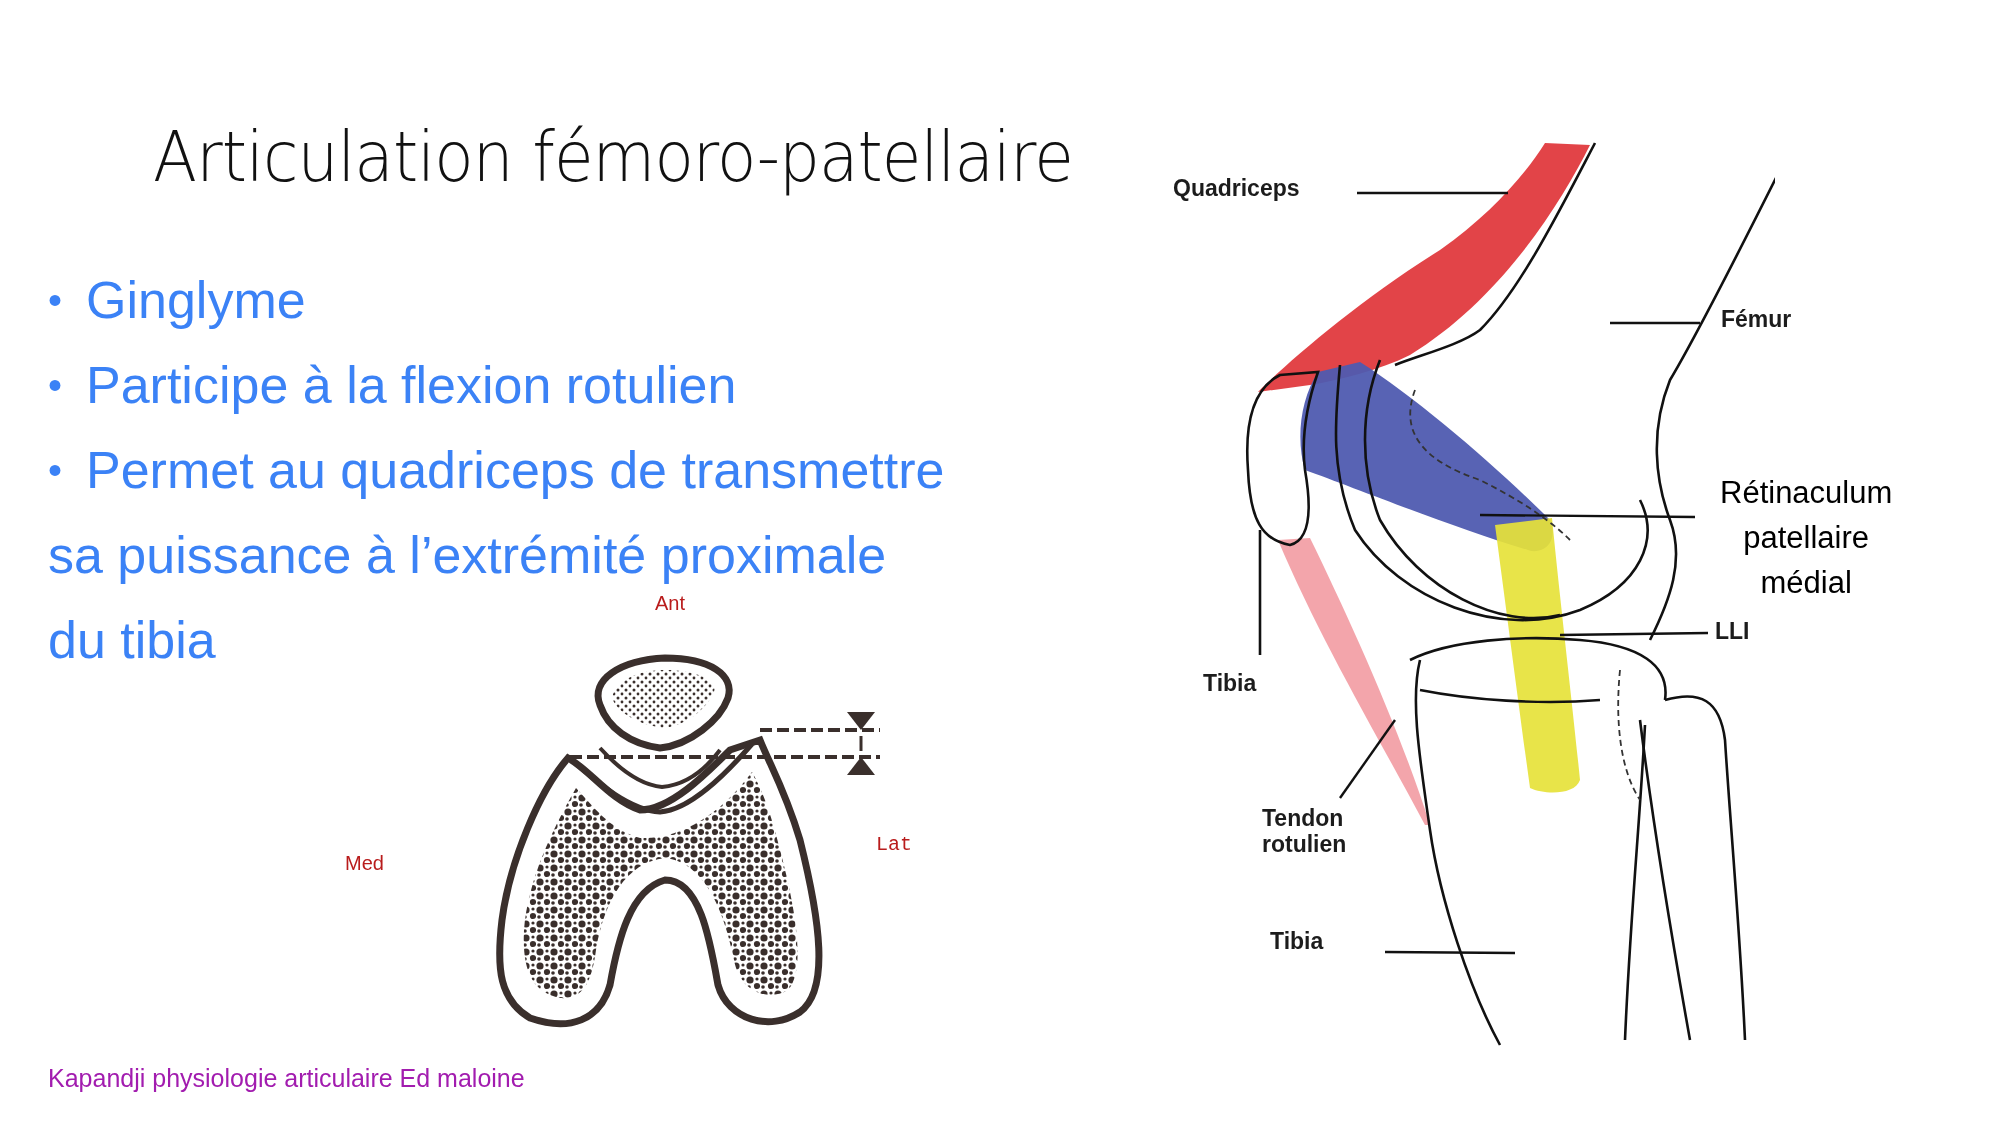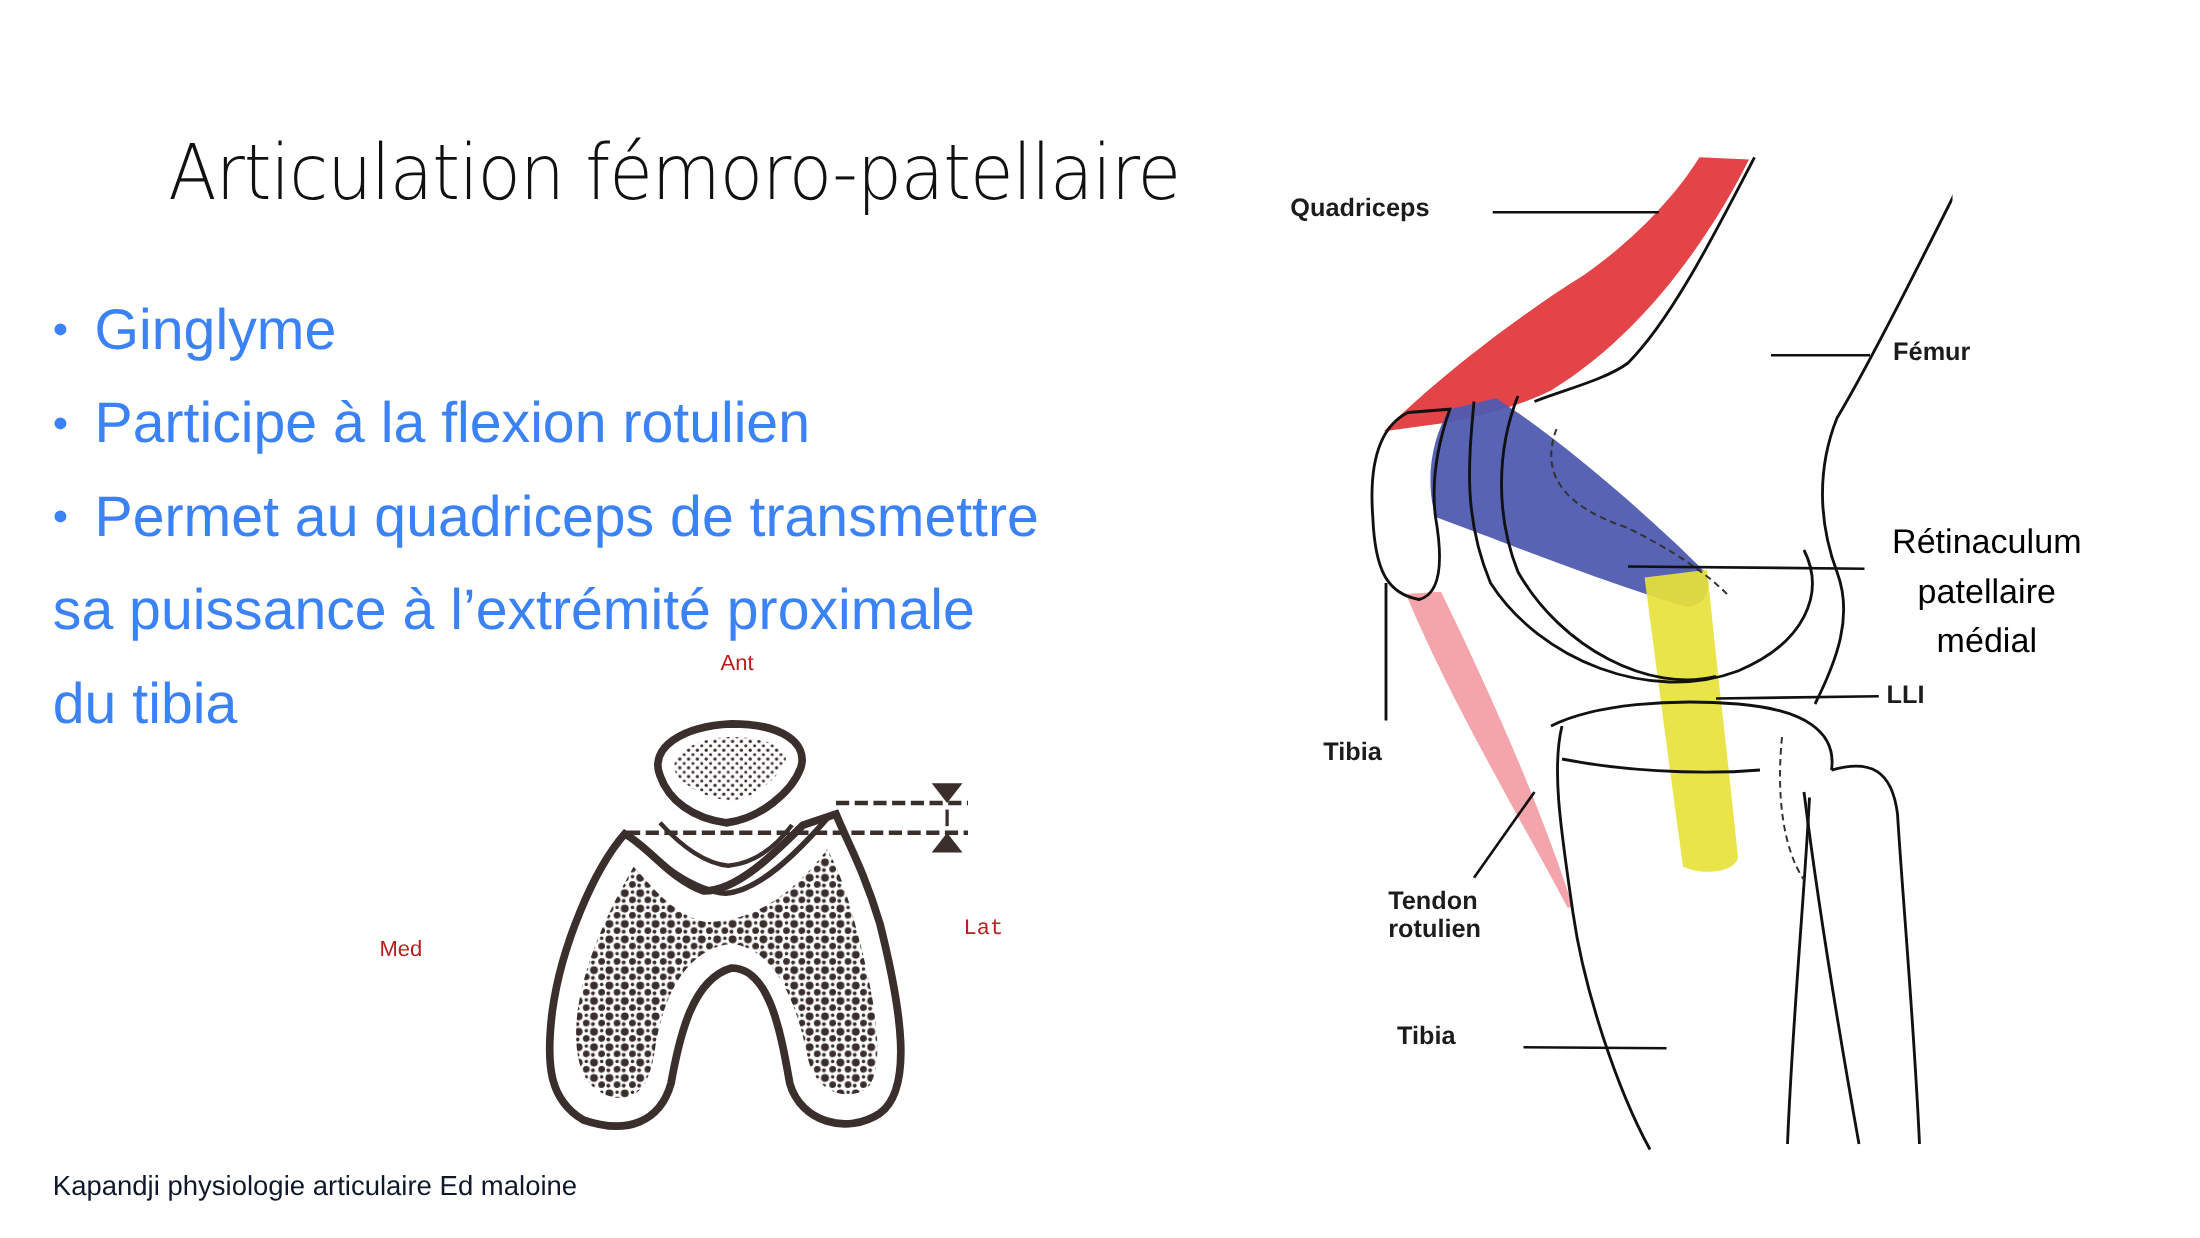--- a/index.html
+++ b/index.html
@@ -9,21 +9,21 @@
 
     .title { position: absolute; left: 153px; top: 122px; font-size: 70px; font-weight: 300;
              letter-spacing: -1px; white-space: nowrap; color: #111; line-height: 1;
              font-family: "DejaVu Sans", "Liberation Sans", sans-serif; transform: scaleX(0.92); transform-origin: left top; }
 
     .body-text { position: absolute; left: 48px; top: 258px; font-size: 52px; line-height: 85px;
                  color: #3b82f6; white-space: nowrap; }
     .body-text .line { display: block; height: 85px; }
     .bullet::before { content: "\2022"; display: inline-block; width: 38px; font-size: 40px; vertical-align: 4px; }
 
-    .credit { position: absolute; left: 48px; top: 1064px; font-size: 25px; color: #0f172a; white-space: nowrap; }
+    .credit { position: absolute; left: 48px; top: 1064px; font-size: 25px; color: #a21caf; white-space: nowrap; }
 
     .axial-label { position: absolute; font-size: 20px; color: #b91c1c; white-space: nowrap; }
 
     .lat-diagram { position: absolute; left: 1205px; top: 125px; width: 570px; height: 930px; }
     .diag-label { position: absolute; font-weight: bold; font-size: 23px; color: #1c1c1c; white-space: nowrap; line-height: 1.15; }
     .retina-label { position: absolute; left: 1720px; top: 470px; font-size: 31px; line-height: 45px;
                     text-align: center; white-space: nowrap; color: #000; }
     .retina-label span { display: block; }
   </style>
 </head>

